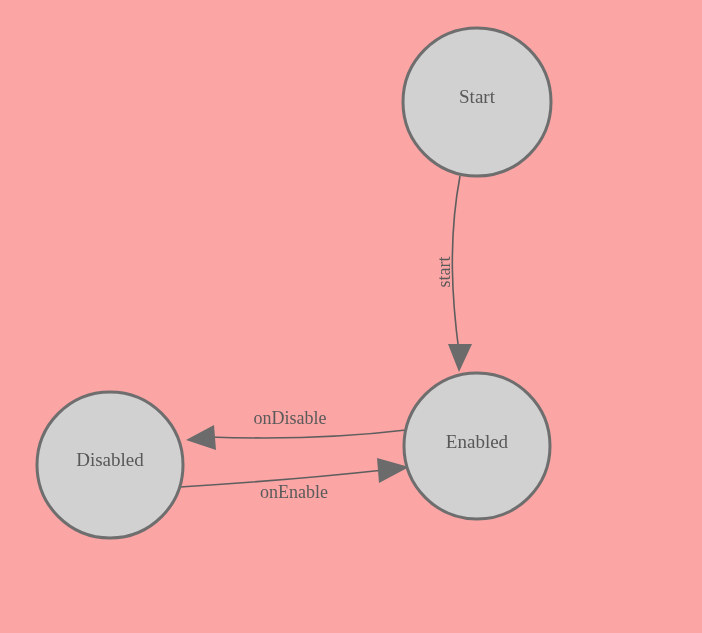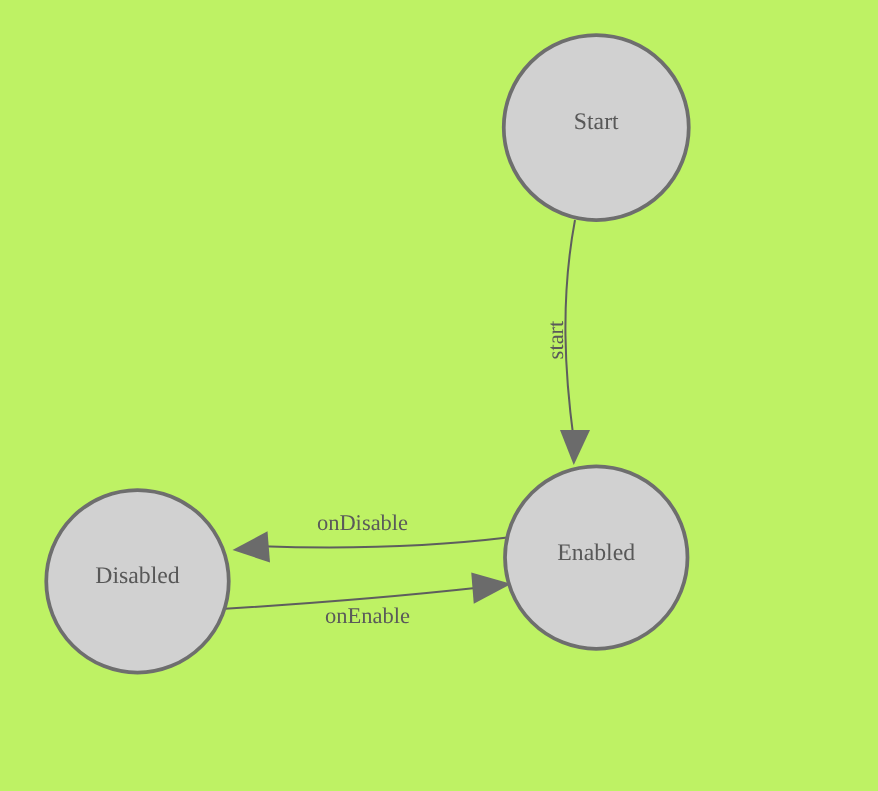--- a/index.html
+++ b/index.html
@@ -8,21 +8,21 @@
     padding: 0;
     background: #ffffff;
   }
   body {
     font-family: "Liberation Serif", "DejaVu Serif", serif;
   }
   #diagram-canvas {
     position: relative;
     width: 702px;
     height: 633px;
-    background: #bef264;
+    background: #fca5a5;
     overflow: hidden;
   }
   #diagram-canvas svg {
     position: absolute;
     top: 0;
     left: 0;
     width: 702px;
     height: 633px;
     display: block;
   }

